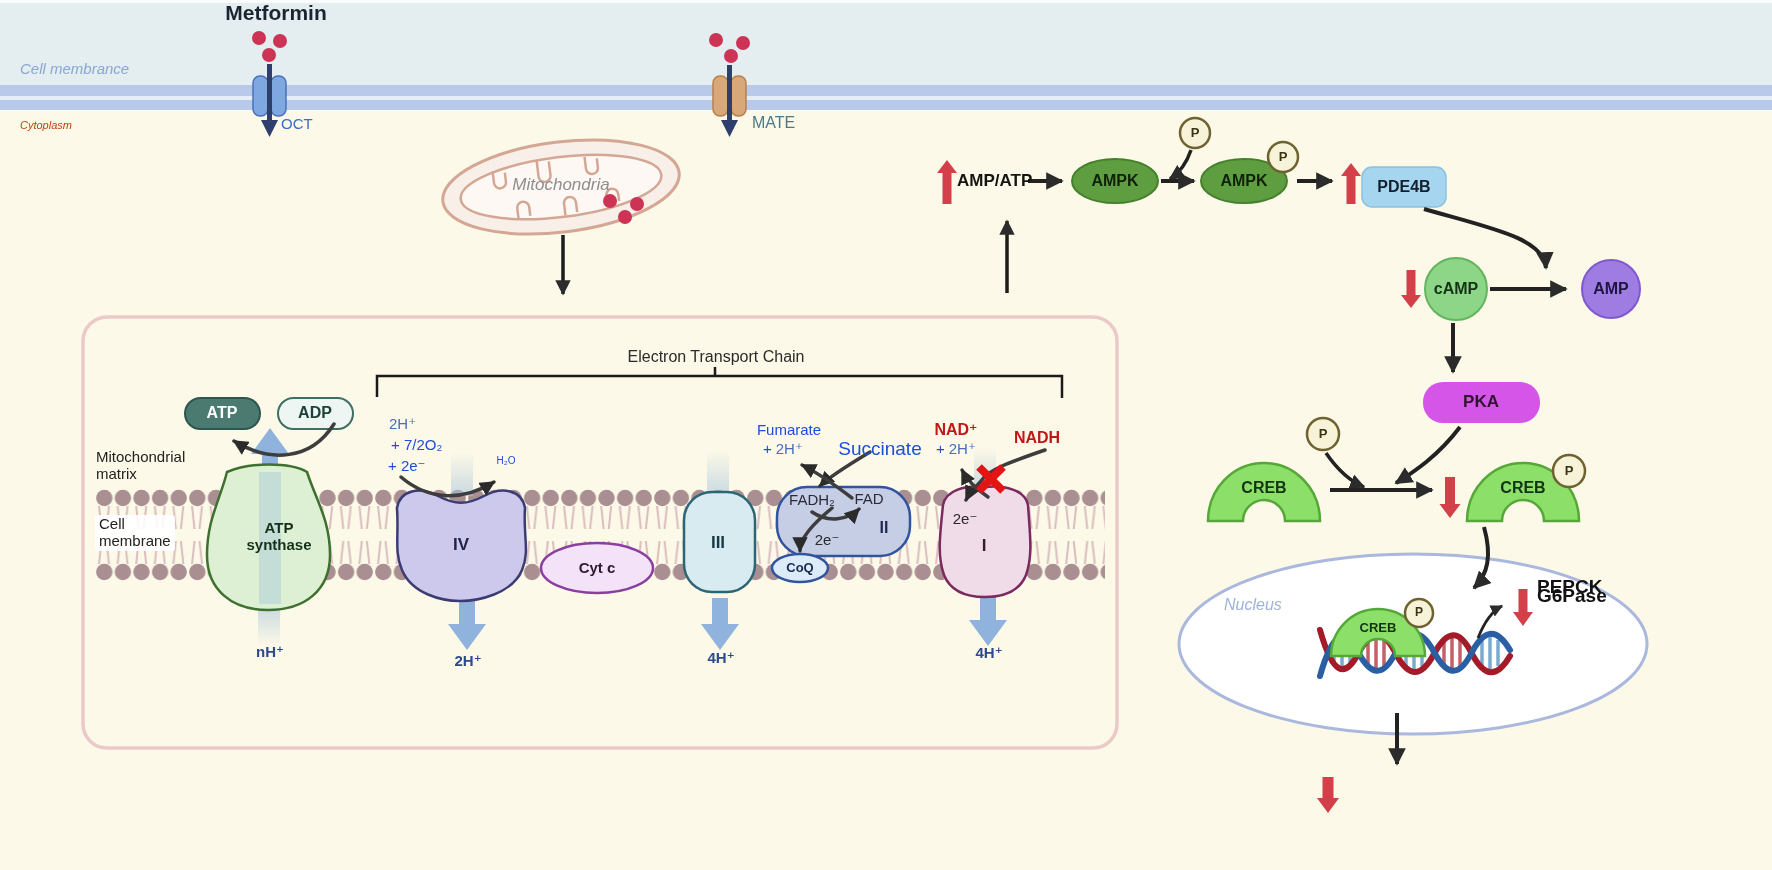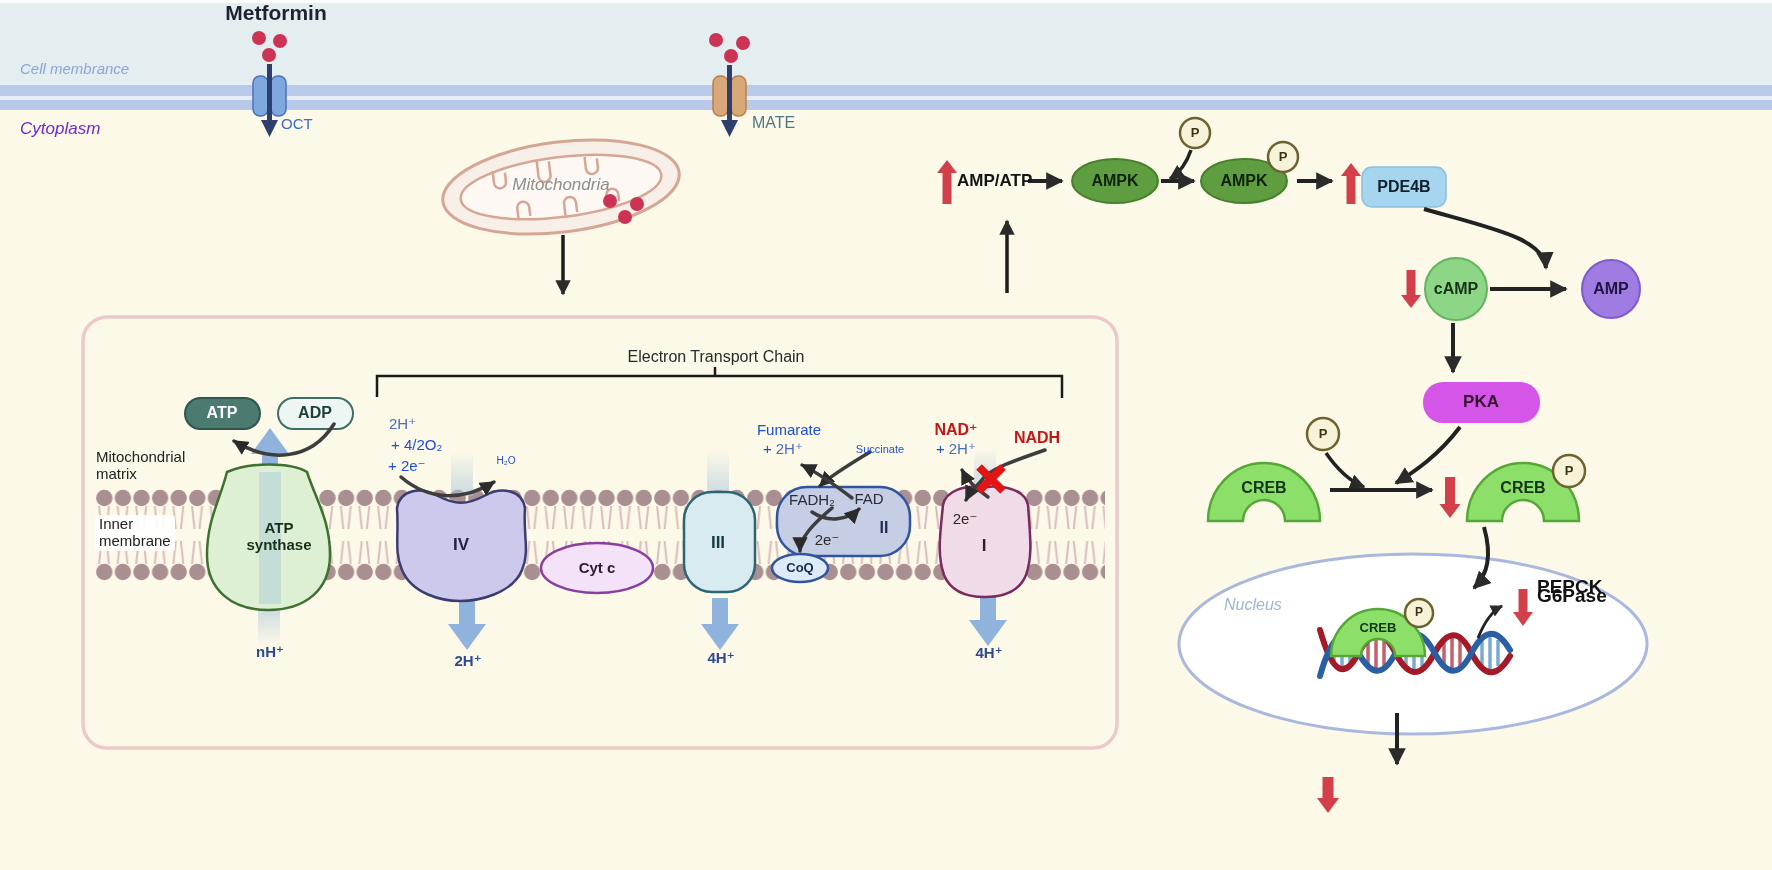--- a/index.html
+++ b/index.html
@@ -199,51 +199,51 @@
       <polygon points="1518.5,589 1518.5,612 1513,612 1523,626 1533,612 1527.5,612 1527.5,589" fill="#d4404a"></polygon>
       <path d="M1397,736 L1397,764" stroke="#222" stroke-width="4"></path>
       <path d="M1397,713 L1397,764" stroke="#222" stroke-width="4" marker-end="url(#ah)"></path>
       <polygon points="1322.5,777 1322.5,798 1317,798 1328,813 1339,798 1333.5,798 1333.5,777" fill="#d4404a"></polygon>
     </g>
   </svg>
 
   <div id="labels">
     <span class="lbl c" style="left:276px;top:13px;font-size:21px;font-weight:600;color:#1b2430;">Metformin</span>
     <span class="lbl i" style="left:20px;top:61px;font-size:15px;color:#8ba6d4;">Cell membrance</span>
-    <span class="lbl i" style="left:20px;top:119px;font-size:17px;color:#6d28d9;">Cytoplasm</span>
+    <span class="lbl i" style="left:20px;top:119px;font-size:11px;color:#c2410c;">Cytoplasm</span>
     <span class="lbl" style="left:281px;top:116px;font-size:15px;font-weight:500;color:#3a6cc8;">OCT</span>
     <span class="lbl" style="left:752px;top:114px;font-size:16px;font-weight:500;color:#4e7886;">MATE</span>
     <span class="lbl c i" style="left:561px;top:185px;font-size:17px;color:#8e8e8e;">Mitochondria</span>
 
     <span class="lbl c" style="left:716px;top:357px;font-size:16px;color:#2a2a2a;">Electron Transport Chain</span>
     <span class="lbl pre" style="left:96px;top:449px;font-size:15px;color:#222;">Mitochondrial
 matrix</span>
-    <span class="lbl pre chip" style="left:95px;top:515px;font-size:15px;color:#222;">Inner
+    <span class="lbl pre chip" style="left:95px;top:515px;font-size:15px;color:#222;">Cell
 membrane</span>
     <span class="lbl c b" style="left:222px;top:413px;font-size:16px;color:#ffffff;">ATP</span>
     <span class="lbl c b" style="left:315px;top:413px;font-size:16px;color:#1d4038;">ADP</span>
     <span class="lbl c b pre" style="left:279px;top:537px;font-size:15px;color:#15301a;">ATP
 synthase</span>
     <span class="lbl c b navy" style="left:270px;top:652px;font-size:15px;">nH⁺</span>
 
     <span class="lbl blue" style="left:389px;top:416px;font-size:15px;">2H⁺</span>
-    <span class="lbl dim" style="left:391px;top:437px;font-size:15px;">+ 4/2O₂</span>
+    <span class="lbl dim" style="left:391px;top:437px;font-size:15px;">+ 7/2O₂</span>
     <span class="lbl dim" style="left:388px;top:458px;font-size:15px;">+ 2e⁻</span>
     <span class="lbl c dim" style="left:506px;top:461px;font-size:10px;">H₂O</span>
     <span class="lbl c b" style="left:461px;top:545px;font-size:17px;color:#22224a;">IV</span>
     <span class="lbl c b navy" style="left:468px;top:661px;font-size:15px;">2H⁺</span>
     <span class="lbl c b" style="left:597px;top:568px;font-size:15px;color:#2b1b30;">Cyt c</span>
     <span class="lbl c b" style="left:718px;top:543px;font-size:17px;color:#173a44;">III</span>
     <span class="lbl c b navy" style="left:721px;top:658px;font-size:15px;">4H⁺</span>
 
     <span class="lbl c dim" style="left:789px;top:430px;font-size:15px;">Fumarate</span>
     <span class="lbl" style="left:763px;top:441px;font-size:15px;">
       <span class="dim">+</span><span class="blue gap">2H⁺</span>
     </span>
-    <span class="lbl c dim" style="left:880px;top:449px;font-size:11px;">Succinate</span>
+    <span class="lbl c dim" style="left:880px;top:449px;font-size:19px;">Succinate</span>
     <span class="lbl c" style="left:812px;top:500px;font-size:15px;color:#2a2a3a;">FADH₂</span>
     <span class="lbl c" style="left:869px;top:499px;font-size:15px;color:#2a2a3a;">FAD</span>
     <span class="lbl c b" style="left:884px;top:528px;font-size:16px;color:#1e2a4e;">II</span>
     <span class="lbl c" style="left:827px;top:540px;font-size:15px;color:#2a2a2a;">2e⁻</span>
     <span class="lbl c b" style="left:800px;top:568px;font-size:13px;color:#1a2a4e;">CoQ</span>
 
     <span class="lbl c b red" style="left:956px;top:430px;font-size:16px;">NAD⁺</span>
     <span class="lbl" style="left:936px;top:441px;font-size:15px;">
       <span class="dim">+</span><span class="blue gap">2H⁺</span>
     </span>

